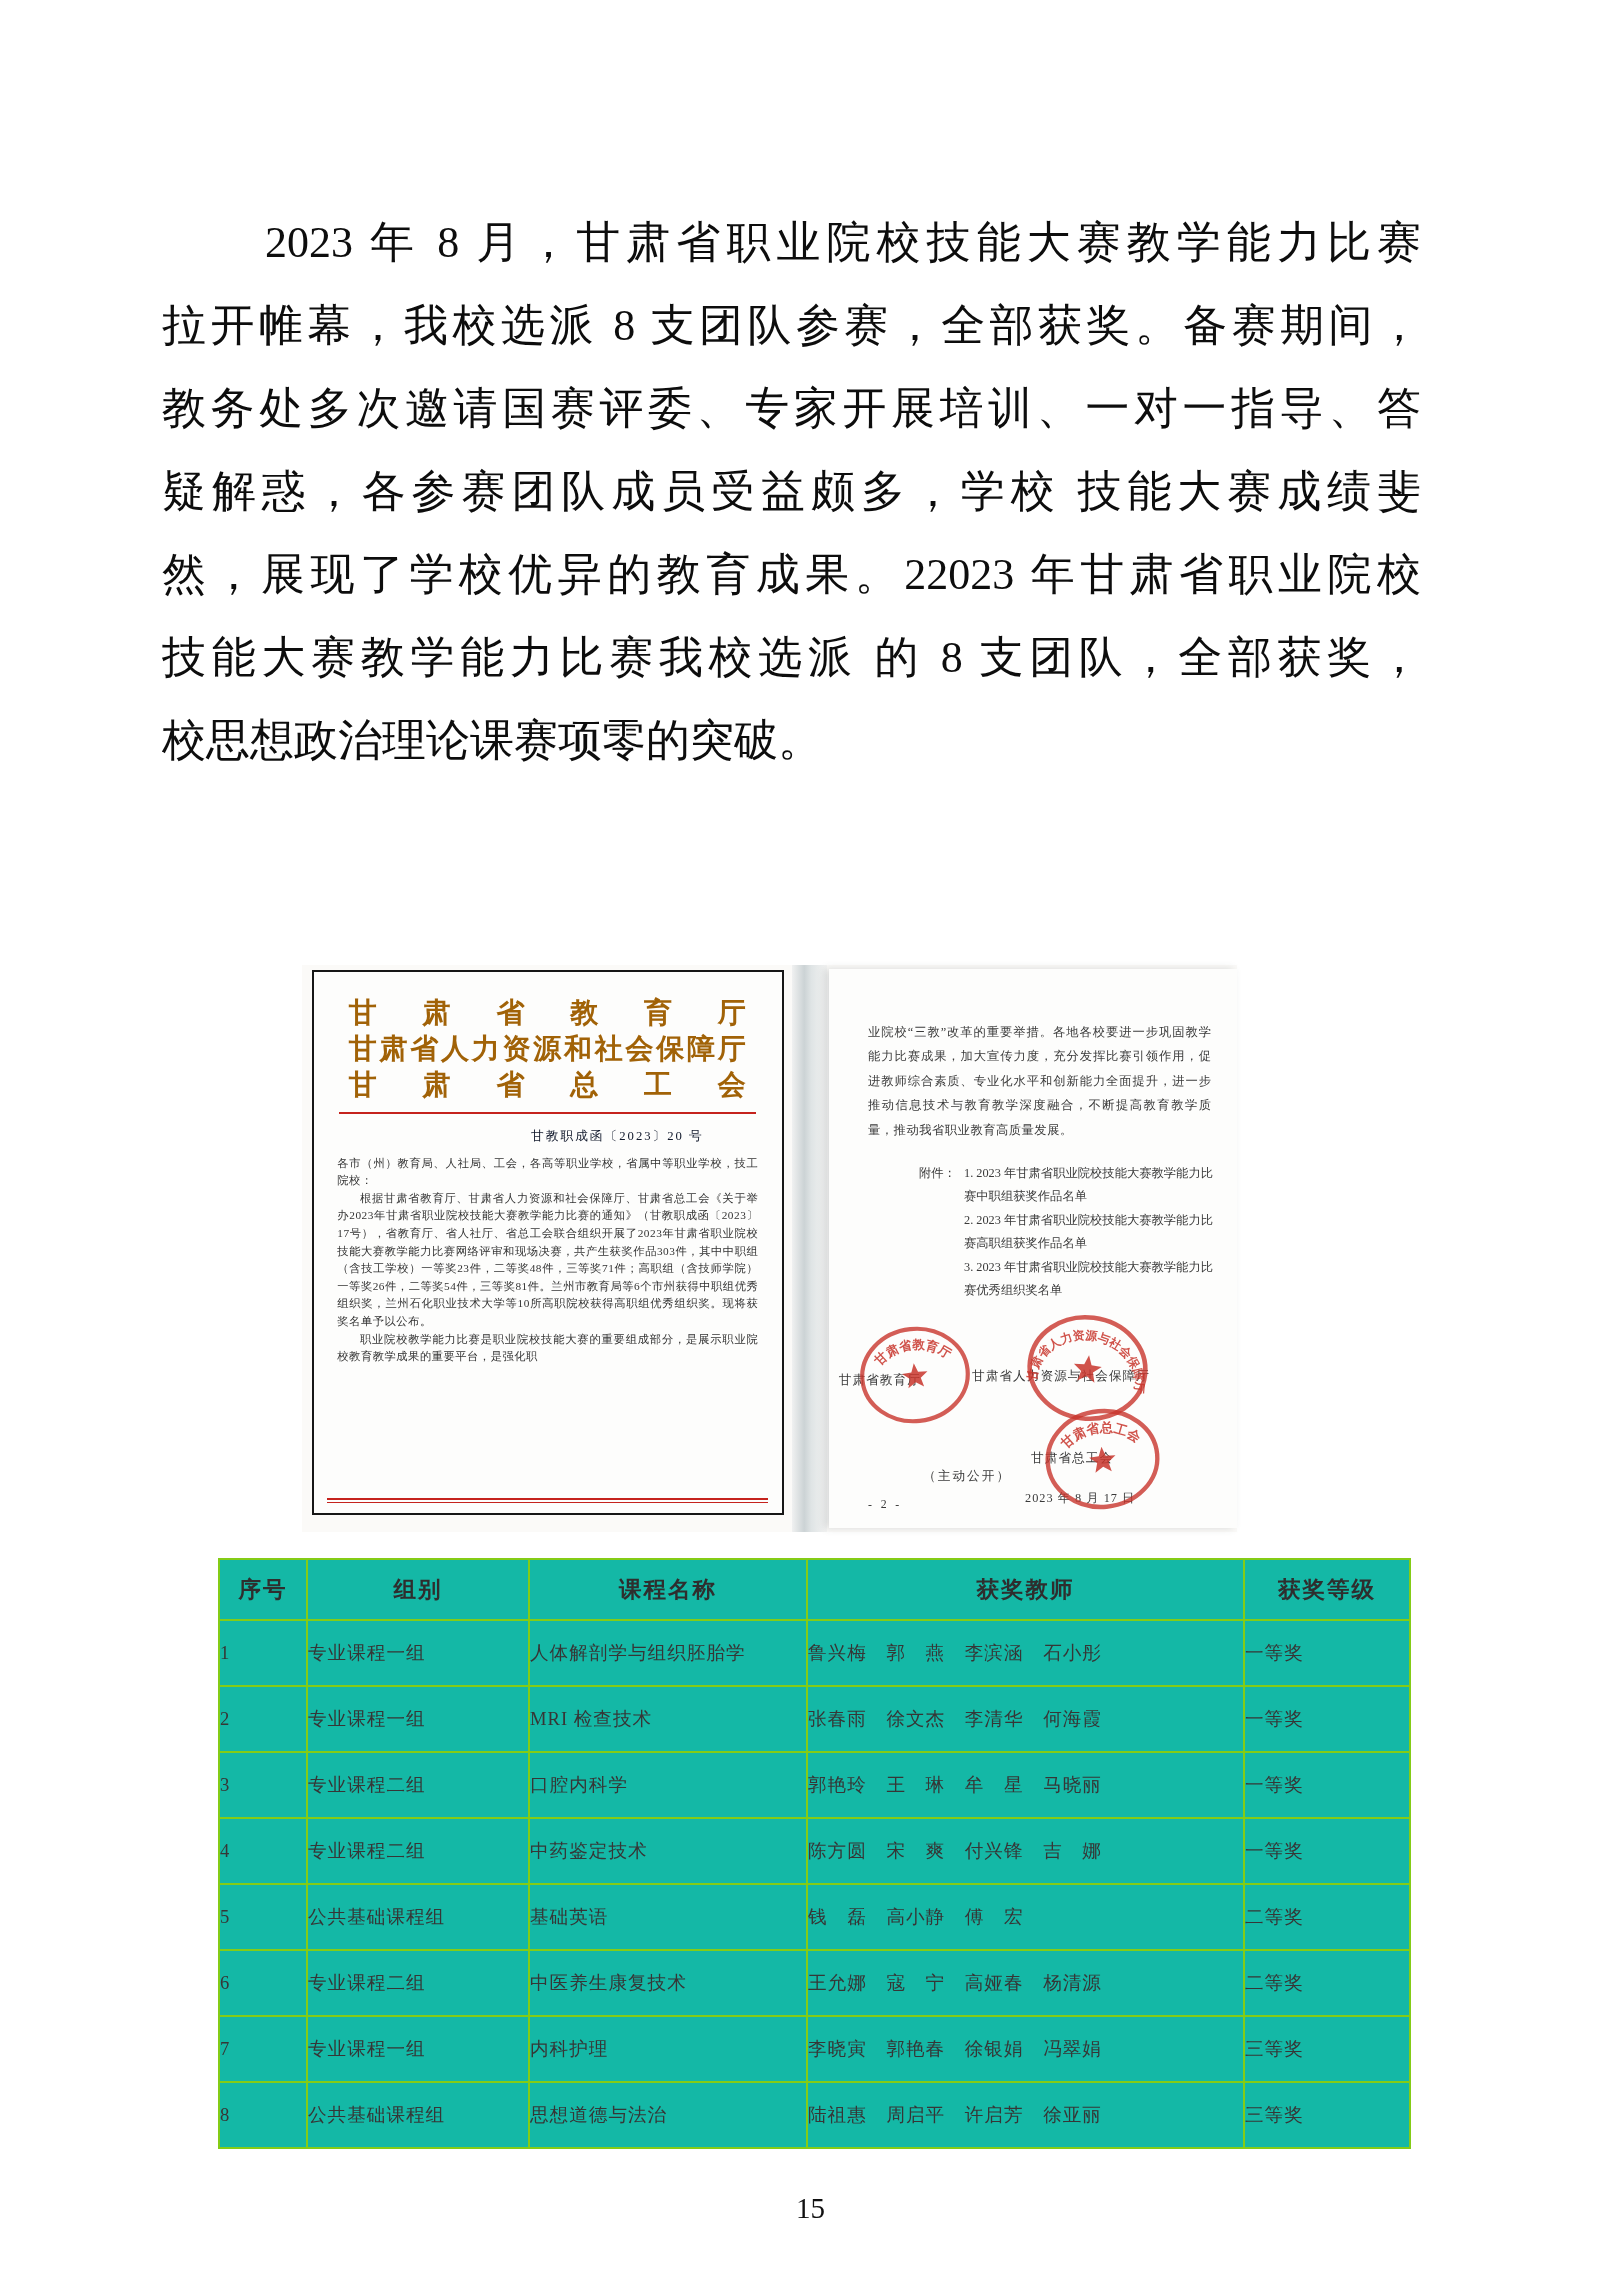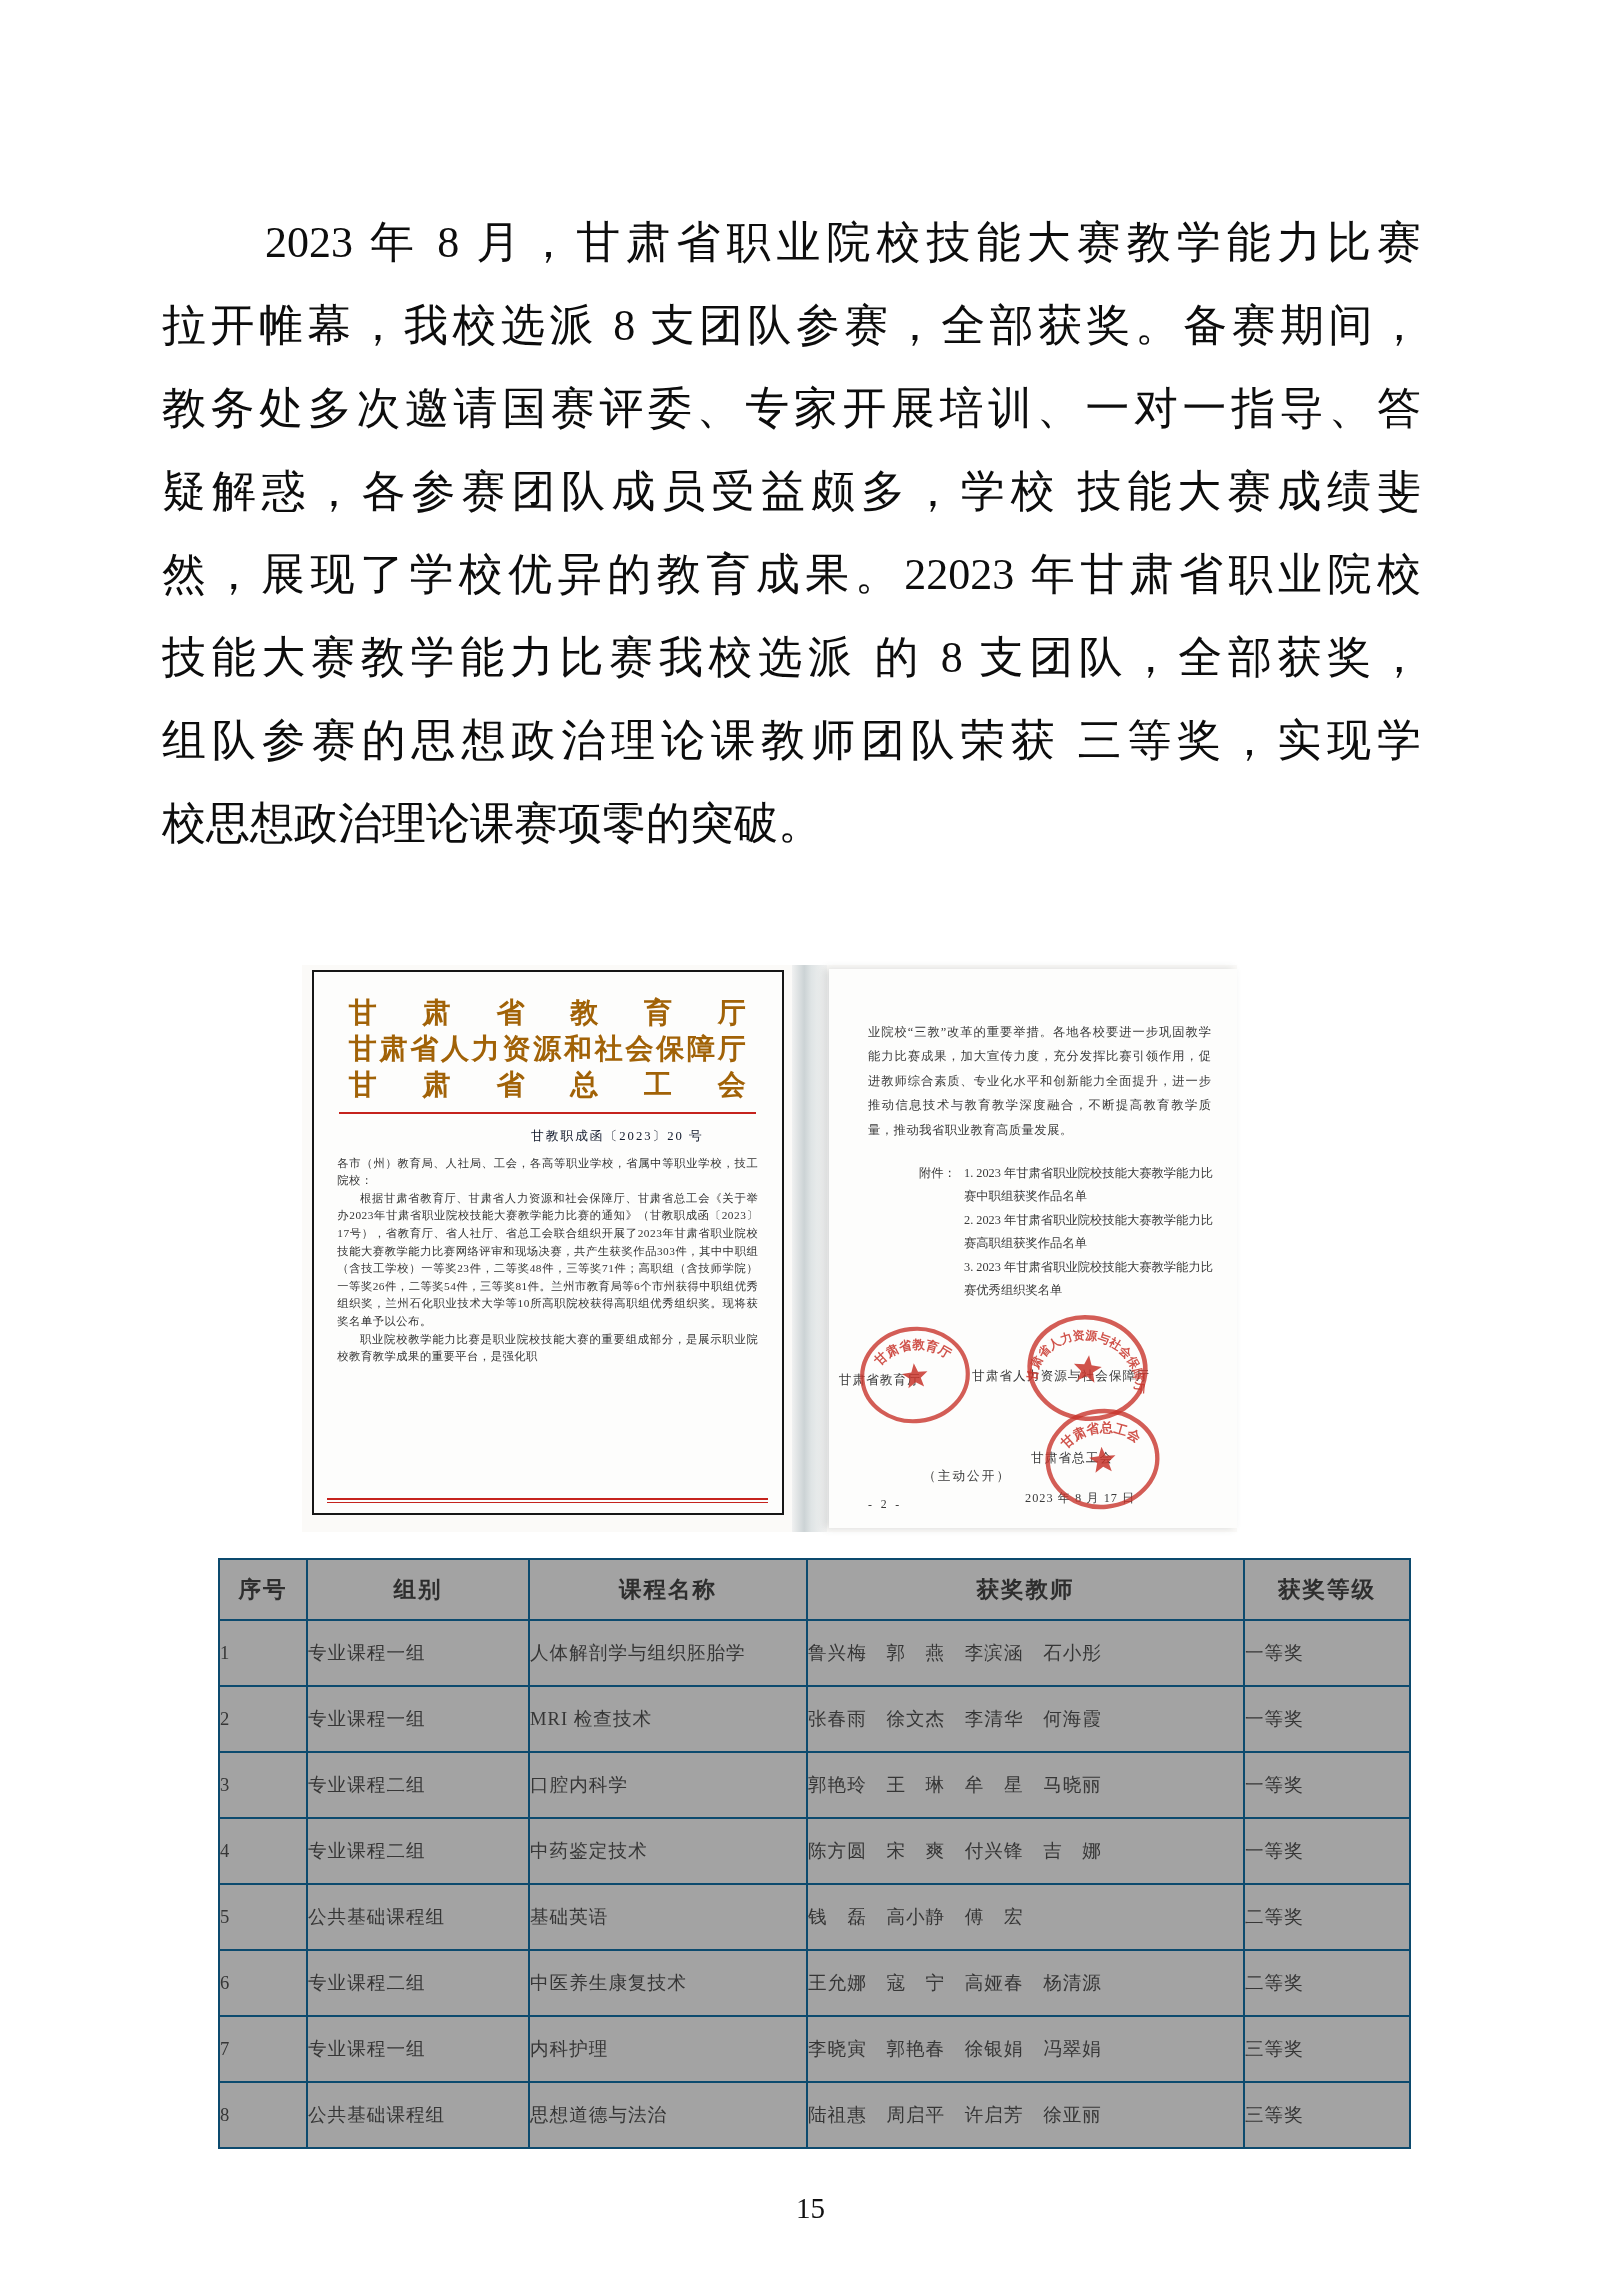--- a/index.html
+++ b/index.html
@@ -70,42 +70,41 @@
   .seal-caption { position:absolute; font-size:12.7px; color:#3a3a3a; letter-spacing:1px; white-space:nowrap; }
   .seal-date { position:absolute; font-size:12.3px; color:#3a3a3a; letter-spacing:1px; white-space:nowrap;margin-top:14px; }
   .disclosure { position:absolute; left:94px; bottom:43px; font-size:12.7px; color:#3a3a3a; letter-spacing:2px; }
   .page-marker { position:absolute; left:39px; bottom:15.7px; font-size:11.8px; color:#3a3a3a; letter-spacing:2.9px; }
 
   
   .award-table-wrap { position:absolute; left:218px; top:1558px; width:1191px; }
   table.award { width:100%; border-collapse:collapse; table-layout:fixed;
     font-family:"Liberation Serif","DejaVu Serif",serif; }
   table.award th, table.award td {
-    border:2px solid #0c4a6e; vertical-align:middle;
-    color:#363636; font-weight:normal; background:#a3a3a3;
+    border:2px solid #84cc16; vertical-align:middle;
+    color:#363636; font-weight:normal; background:#14b8a6;
   }
   table.award th { height:61px; font-size:22.5px; font-weight:bold; color:#2e2e2e; letter-spacing:2px; }
   table.award td { height:66px; font-size:18.6px; letter-spacing:1px; }
   td.cell-no { font-size:19.6px; }
 
   
   .page-number { position:absolute; top:2192px; left:0; width:100%; text-align:center;
     font-size:29px; color:#111; }
 </style>
 </head>
 <body>
 
 <div class="main-text">
   <div class="main-line first">2023 年 8 月，甘肃省职业院校技能大赛教学能力比赛</div>
   <div class="main-line">拉开帷幕，我校选派 8 支团队参赛，全部获奖。备赛期间，</div>
   <div class="main-line">教务处多次邀请国赛评委、专家开展培训、一对一指导、答</div>
   <div class="main-line">疑解惑，各参赛团队成员受益颇多，学校 技能大赛成绩斐</div>
   <div class="main-line">然，展现了学校优异的教育成果。22023 年甘肃省职业院校</div>
   <div class="main-line">技能大赛教学能力比赛我校选派 的 8 支团队，全部获奖，</div>
-  <div class="main-line">组队参赛的思想政治理论课教师团队荣获 三等奖，实现学</div>
   <div class="main-line last">校思想政治理论课赛项零的突破。</div>
 </div>
 
 <div class="scan">
 
   <div class="scan-left">
     <div class="gov-header">
       <div class="gov-header-line">甘 肃 省 教 育 厅</div>
       <div class="gov-header-line">甘肃省人力资源和社会保障厅</div>
       <div class="gov-header-line">甘 肃 省 总 工 会</div>

